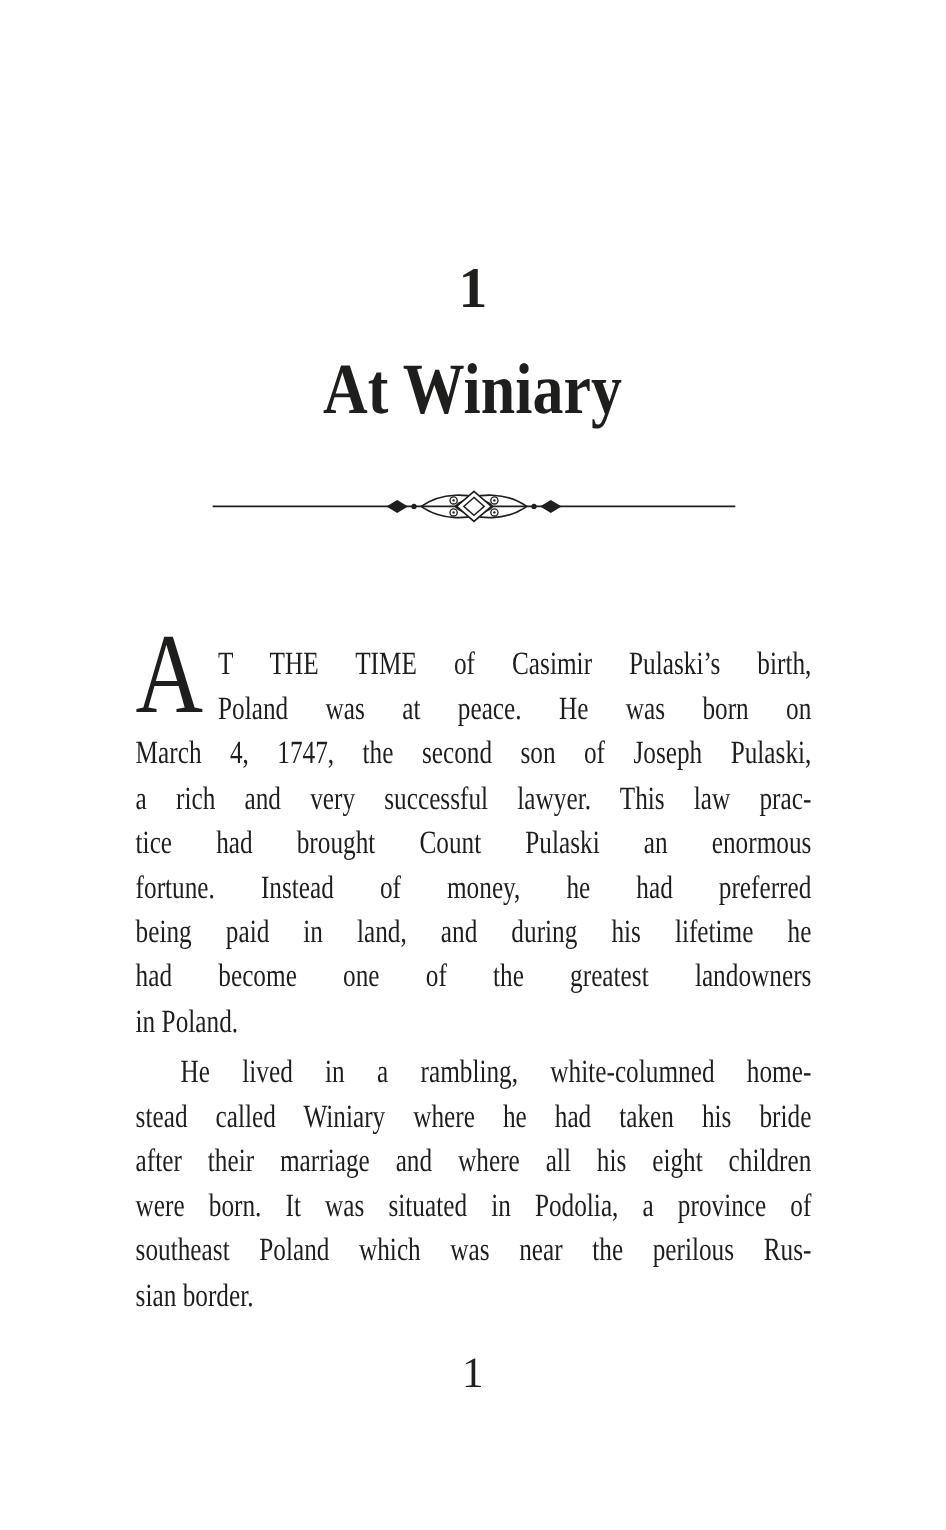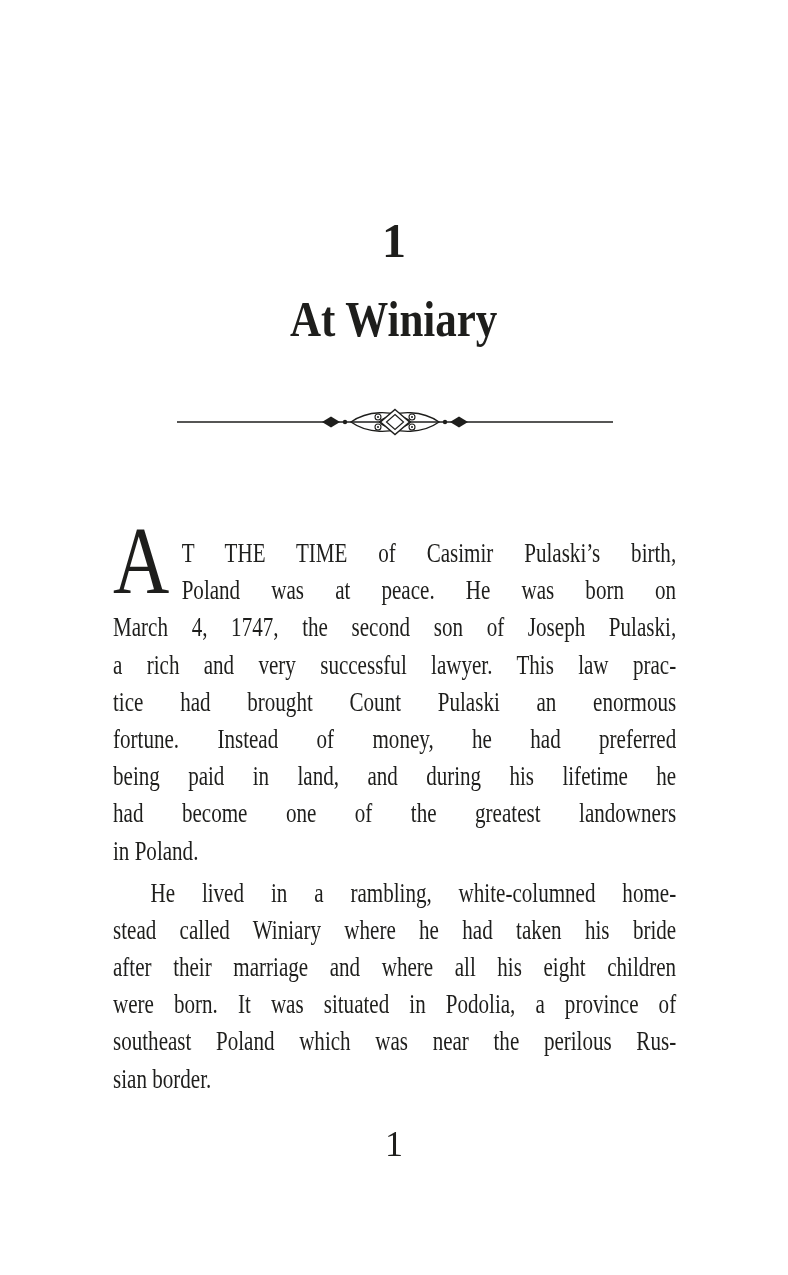--- a/index.html
+++ b/index.html
@@ -26,21 +26,21 @@
     line-height: 1;
     font-weight: 700;
     letter-spacing: 0;
   }
   .chapter-title {
     position: absolute;
     top: 294px;
     left: 0;
     width: 100%;
     text-align: center;
-    font-size: 50px;
+    font-size: 60px;
     line-height: 1;
     font-weight: 700;
   }
   .chapter-title .title-inner {
     display: inline-block;
     transform: scaleX(0.86);
     transform-origin: center;
     letter-spacing: 0;
   }
   .divider {

